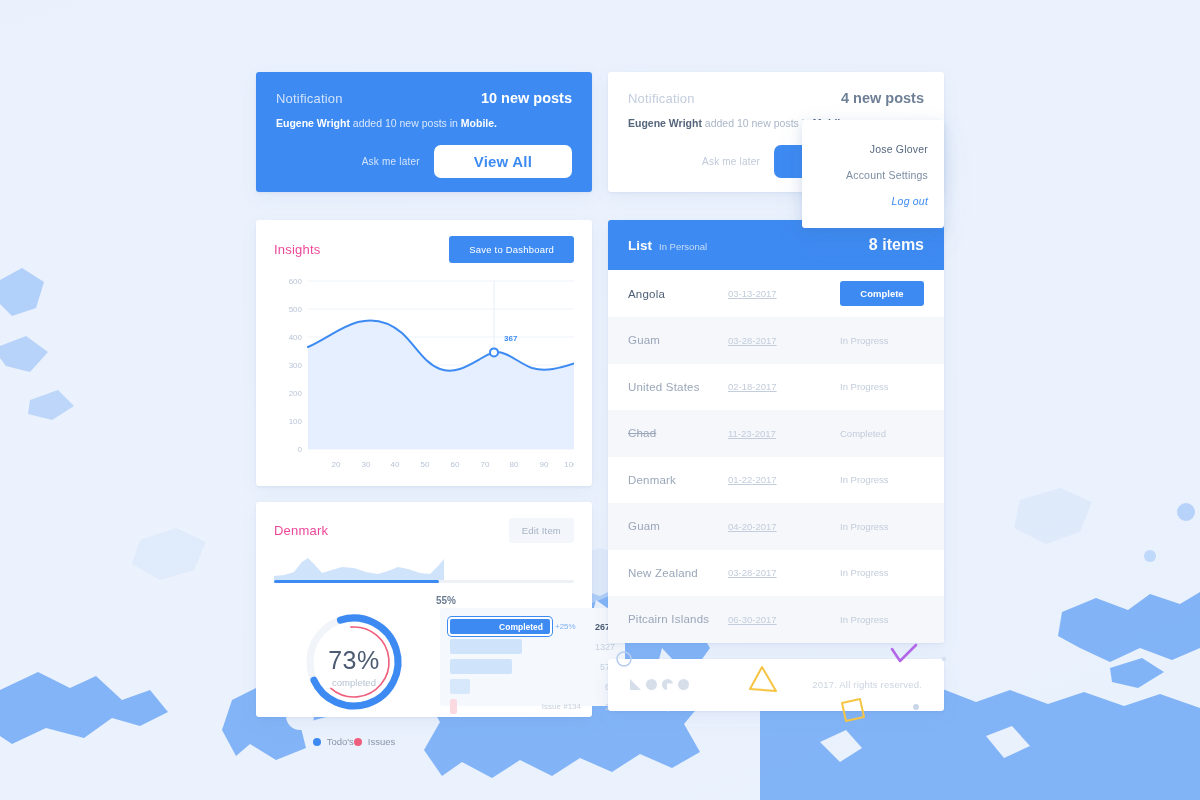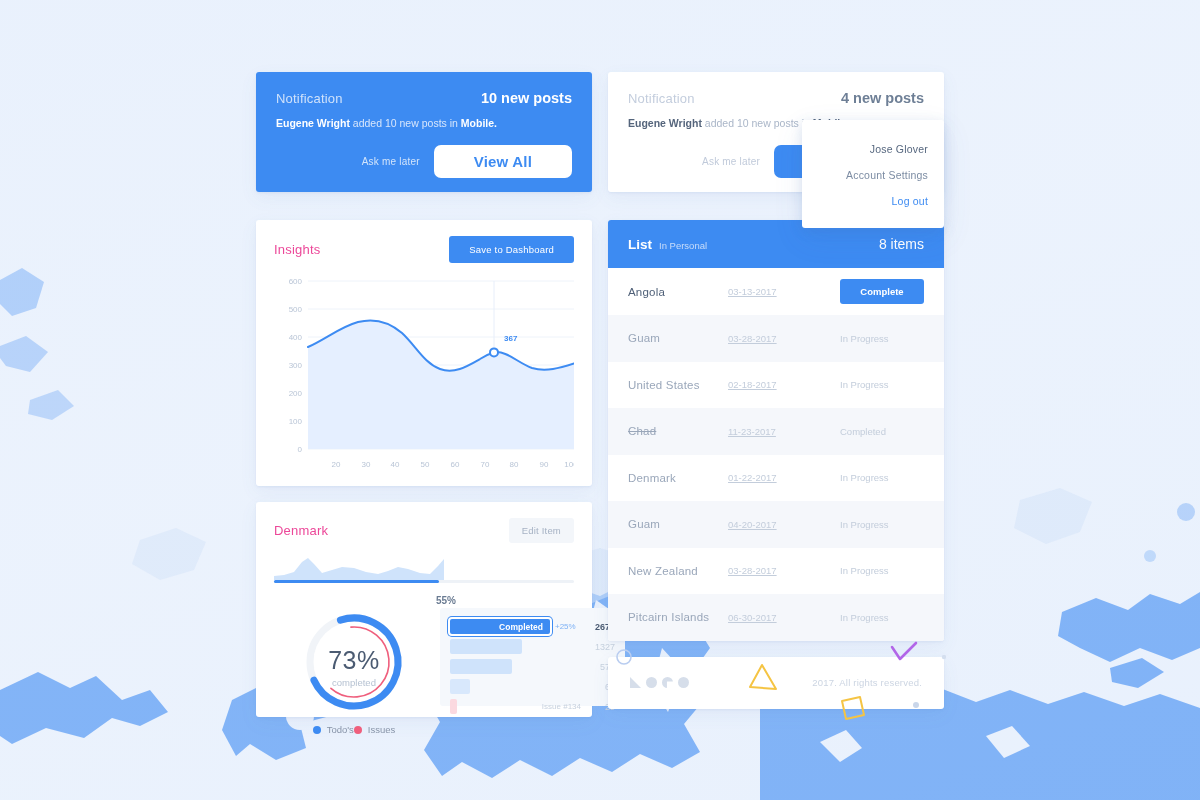--- a/index.html
+++ b/index.html
@@ -101,21 +101,21 @@
     position: absolute; right: 0; top: 48px; width: 142px;
     background: #fff; border-radius: 3px; z-index: 40;
     box-shadow: 0 3px 12px rgba(70,110,180,.17), 0 10px 30px rgba(70,110,180,.10);
     padding: 16px 0 14px;
   }
   .dd-item {
     font-size: 10.5px; text-align: right; padding: 7px 16px;
     color: #7c8ca3; cursor: pointer; letter-spacing: .2px;
   }
   .dd-item.name { color: #56677f; }
-  .dd-item.logout { color: #3d8bf2; }
+  .dd-item.logout { color: #3d8bf2; font-style: italic; }
   
   #insights { margin-top: 16px; padding: 16px 18px 10px; height: 266px; }
   .card-head { display: flex; align-items: center; }
   .card-title { font-size: 13px; color: #ec4899; letter-spacing: .2px; }
   .btn-primary {
     margin-left: auto; background: #3d8bf2; color: #fff; border: none;
     font-size: 9.5px; padding: 8px 20px; border-radius: 3px; cursor: pointer;
     letter-spacing: .2px;
   }
   .btn-ghost {
@@ -124,21 +124,21 @@
     letter-spacing: .2px;
   }
   
   #list-panel { margin-top: 16px; border-radius: 3px; overflow: hidden; }
   #list-head {
     background: #3d8bf2; color: #fff; padding: 16px 20px;
     display: flex; align-items: baseline;
   }
   #list-head .t { font-size: 13.5px; font-weight: bold; }
   #list-head .sub { font-size: 9.5px; color: #c9ddfa; margin-left: 7px; }
-  #list-head .count { margin-left: auto; font-size: 14px; font-weight: normal; }
+  #list-head .count { margin-left: auto; font-size: 16px; font-weight: bold; }
   .list-row {
     height: 46.5px; display: flex; align-items: center; padding: 0 20px;
     background: #fff;
   }
   .list-row.alt { background: #f5f7fb; }
   .list-row.first { height: 47px; }
   .lr-name { font-size: 11.5px; color: #9aa7ba; letter-spacing: .2px; }
   .list-row.first .lr-name { color: #4e5f77; }
   .lr-name.done { text-decoration: line-through; color: #9aa7ba; }
   .lr-date { margin-left: auto; font-size: 9.5px; color: #c3cddb; width: 112px; text-align: left; text-decoration: underline; }
@@ -154,21 +154,21 @@
   #progress-track { height: 3px; background: #eef2f7; border-radius: 2px; position: relative; }
   #progress-fill { position: absolute; left: 0; top: 0; height: 3px; background: #3d8bf2; border-radius: 2px; }
   #pct-label { margin-top: 12px; margin-left: 162px; font-size: 10px; color: #6a7b92; font-weight: bold; }
   #dk-body { display: flex; margin-top: 2px; }
   #donut-wrap { width: 160px; position: relative; }
   #donut-center {
     position: absolute; left: 0; right: 0; top: 38px; text-align: center;
   }
   #donut-pct { font-size: 25px; color: #4b5b72; letter-spacing: .5px; }
   #donut-sub { font-size: 9.5px; color: #b6c2d2; margin-top: 2px; }
-  #legend { display: flex; justify-content: center; margin-top: 0; }
+  #legend { display: flex; justify-content: center; margin-top: 12px; }
   .leg { display: flex; align-items: center; gap: 6px; font-size: 9.5px; color: #8794a8; }
   .leg .dot { width: 8px; height: 8px; border-radius: 50%; }
   #bars { flex: 1; background: #f5f8fc; border-radius: 3px; padding: 10px 10px 8px; margin-left: 6px; height: 98px; }
   .bar-row { display: flex; align-items: center; height: 17px; margin-bottom: 3px; }
   .bar {
     height: 15px; border-radius: 2px; display: flex; align-items: center;
     justify-content: flex-end; padding-right: 7px;
   }
   .bar-label { font-size: 8.5px; color: #fff; font-weight: bold; }
   .bar-delta { font-size: 8px; color: #7fb2f5; margin-left: 5px; width: 26px; }

